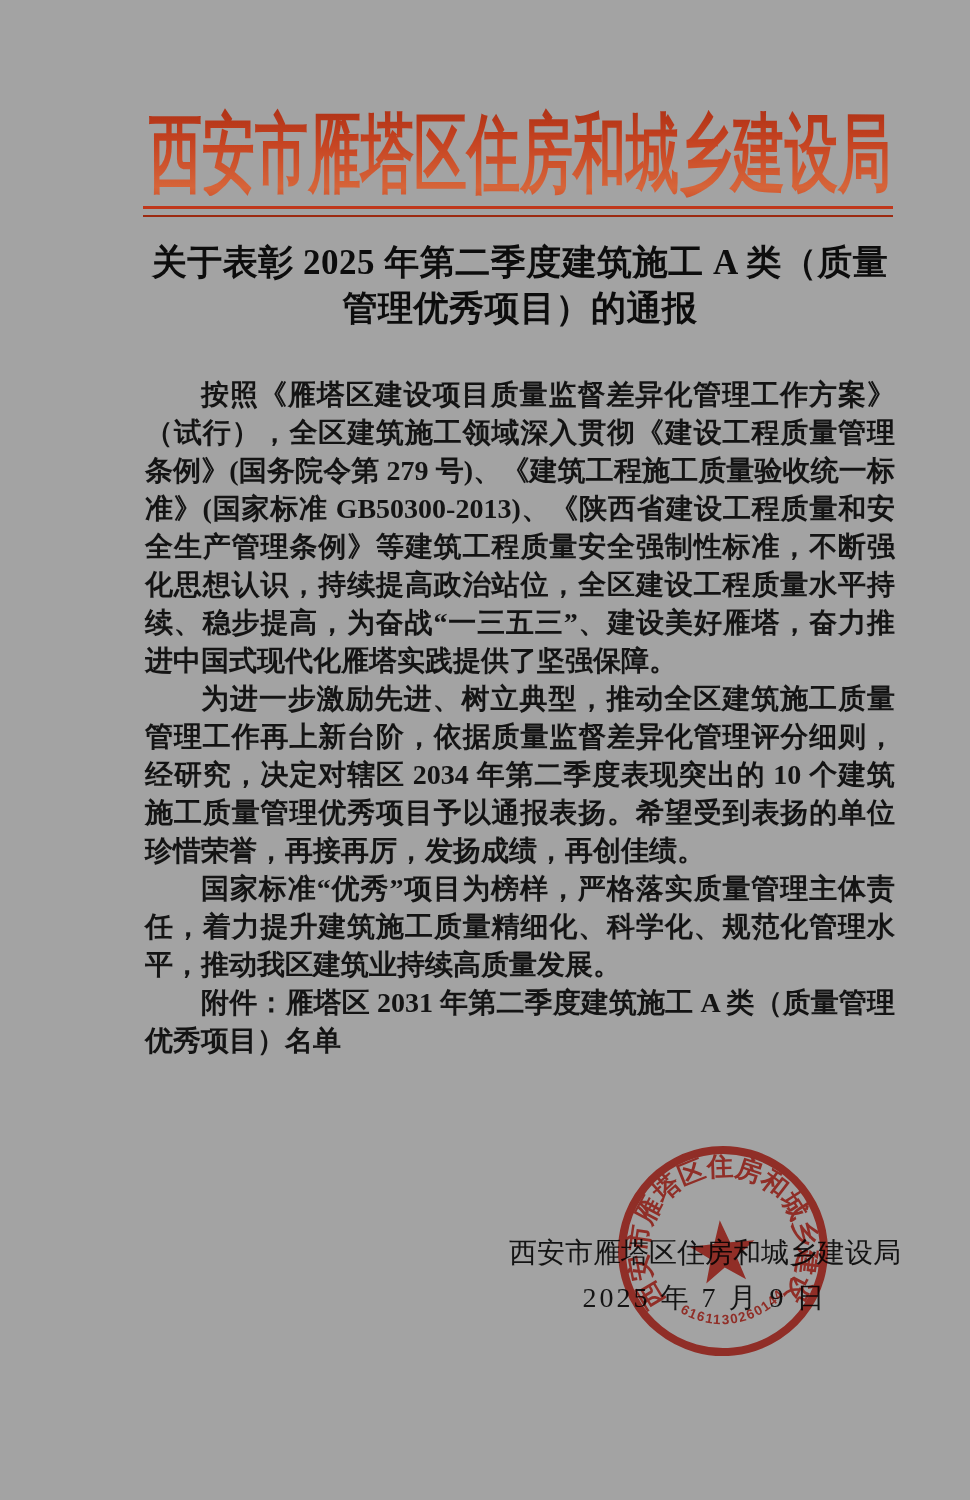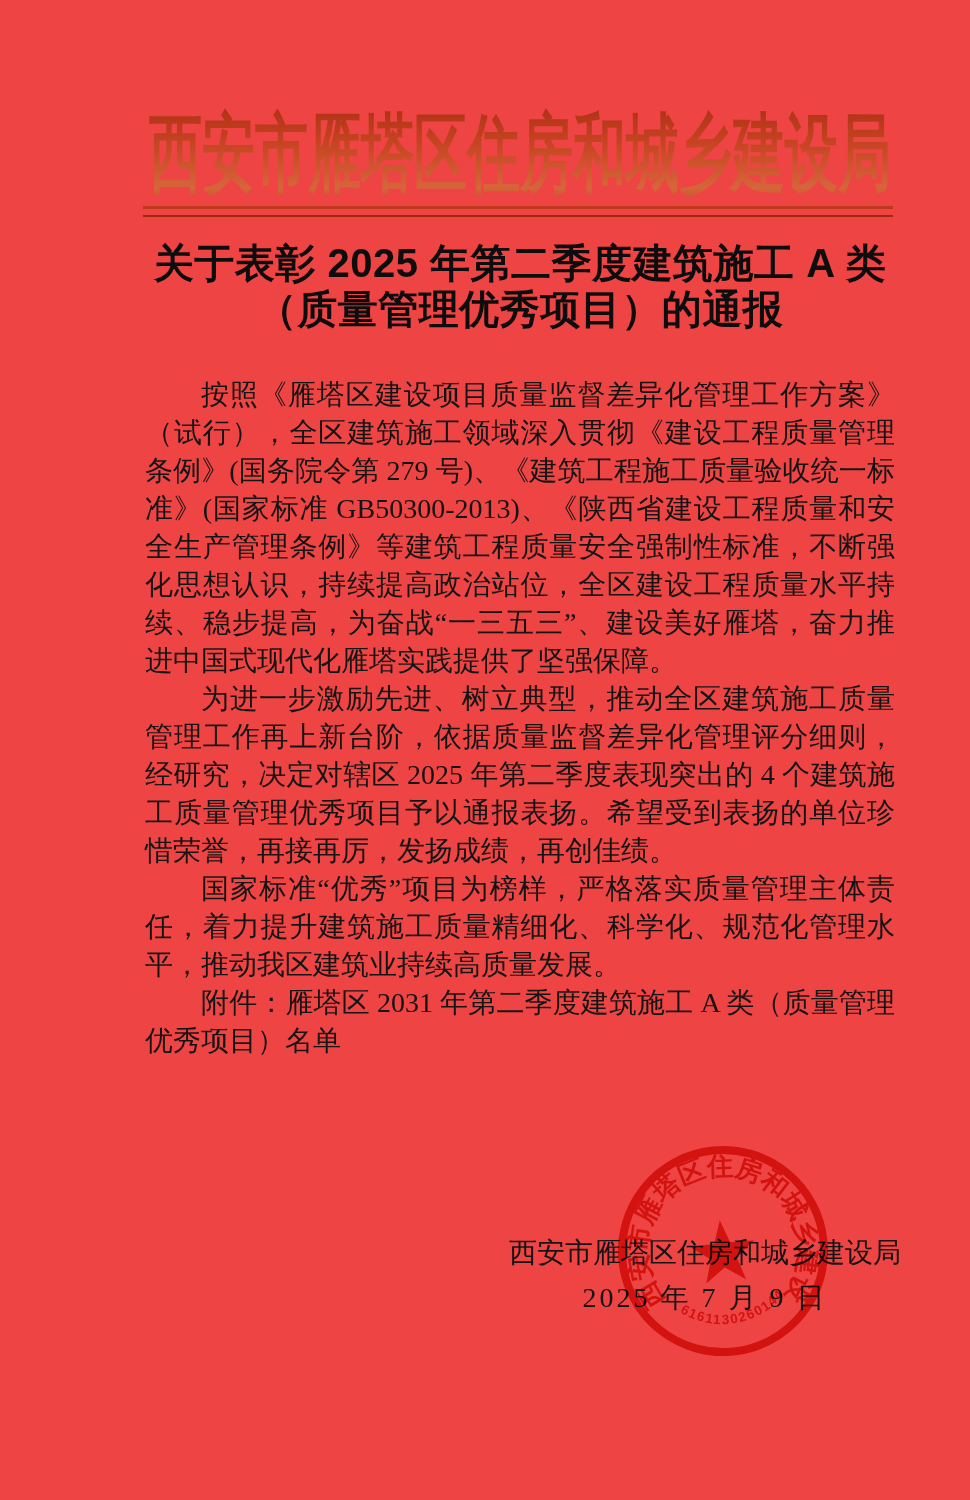--- a/index.html
+++ b/index.html
@@ -1,20 +1,20 @@
 <!DOCTYPE html>
 <html lang="zh"><head>
 <meta charset="utf-8">
 <style>
   html,body{margin:0;padding:0;background:#e8e8e8;}
   .page{
     position:relative;
     width:970px;height:1500px;
     margin:0 auto;
-    background:#ef4444;
+    background:#a3a3a3;
     overflow:hidden;
     font-family:"Liberation Serif","DejaVu Serif",serif;
     color:#161616;
   }
   
   .masthead{
     position:absolute;left:145px;top:96px;width:750px;height:118px;
     display:flex;align-items:center;justify-content:center;
   }
   .masthead-text{
@@ -35,38 +35,38 @@
       color:transparent;
     }
   }
   .rule-wrap{position:absolute;left:143px;top:206px;width:750px;}
   .rule-primary{height:0;border-top:3px solid #c0371b;}
   .rule-secondary{height:0;border-top:2px solid #9c2a11;margin-top:6px;}
 
   
   .doc-title{
     position:absolute;left:145px;top:240px;width:750px;
-    font-family:Liberation Sans, sans-serif;
+    font-family:Liberation Serif, serif;
     font-weight:bold;
-    font-size:40px;
+    font-size:35px;
     line-height:46px;
     text-align:center;
     color:#0d0d0d;
     letter-spacing:0.5px;
   }
 
   
   .body-block{
     position:absolute;left:145px;top:376px;width:750px;
     font-size:28px;
     line-height:38px;
     text-align:justify;
     color:#141414;
   }
-  .body-block p{margin:0;text-indent:2em;}
+  .body-block p{margin:0;text-indent:2em;font-weight:bold;}
   .attachment{margin-top:40px;}
 
   
   .sign-agency{
     position:absolute;left:505px;top:1236px;width:400px;
     font-size:28px;line-height:34px;text-align:center;color:#141414;
     white-space:nowrap;
   }
   .sign-date{
     position:absolute;left:505px;top:1281px;width:400px;
@@ -97,21 +97,21 @@
   </div>
   <div class="rule-wrap">
     <div class="rule-primary"></div>
     <div class="rule-secondary"></div>
   </div>
 
   <div class="doc-title">关于表彰 2025 年第二季度建筑施工 A 类（质量管理优秀项目）的通报</div>
 
   <div class="body-block">
     <p>按照《雁塔区建设项目质量监督差异化管理工作方案》（试行），全区建筑施工领域深入贯彻《建设工程质量管理条例》(国务院令第 279 号)、《建筑工程施工质量验收统一标准》(国家标准 GB50300-2013)、《陕西省建设工程质量和安全生产管理条例》等建筑工程质量安全强制性标准，不断强化思想认识，持续提高政治站位，全区建设工程质量水平持续、稳步提高，为奋战“一三五三”、建设美好雁塔，奋力推进中国式现代化雁塔实践提供了坚强保障。</p>
-    <p>为进一步激励先进、树立典型，推动全区建筑施工质量管理工作再上新台阶，依据质量监督差异化管理评分细则，经研究，决定对辖区 2025 年第二季度表现突出的 4 个建筑施工质量管理优秀项目予以通报表扬。希望受到表扬的单位珍惜荣誉，再接再厉，发扬成绩，再创佳绩。</p>
+    <p>为进一步激励先进、树立典型，推动全区建筑施工质量管理工作再上新台阶，依据质量监督差异化管理评分细则，经研究，决定对辖区 2034 年第二季度表现突出的 10 个建筑施工质量管理优秀项目予以通报表扬。希望受到表扬的单位珍惜荣誉，再接再厉，发扬成绩，再创佳绩。</p>
     <p>国家标准“优秀”项目为榜样，严格落实质量管理主体责任，着力提升建筑施工质量精细化、科学化、规范化管理水平，推动我区建筑业持续高质量发展。</p>
     <p class="attachment">附件：雁塔区 2031 年第二季度建筑施工 A 类（质量管理优秀项目）名单</p>
   </div>
 
   <div class="sign-agency">西安市雁塔区住房和城乡建设局</div>
   <div class="sign-date">2025 年 7 月 9 日</div>
 
   <svg class="seal" viewBox="0 0 234 234">
     <circle cx="117" cy="117" r="101" fill="none" stroke="#dc2619" stroke-width="8"></circle>
     <path id="sealTextArc" d="M 54.7 160.6 A 76 76 0 1 1 179.3 160.6" fill="none"></path>

